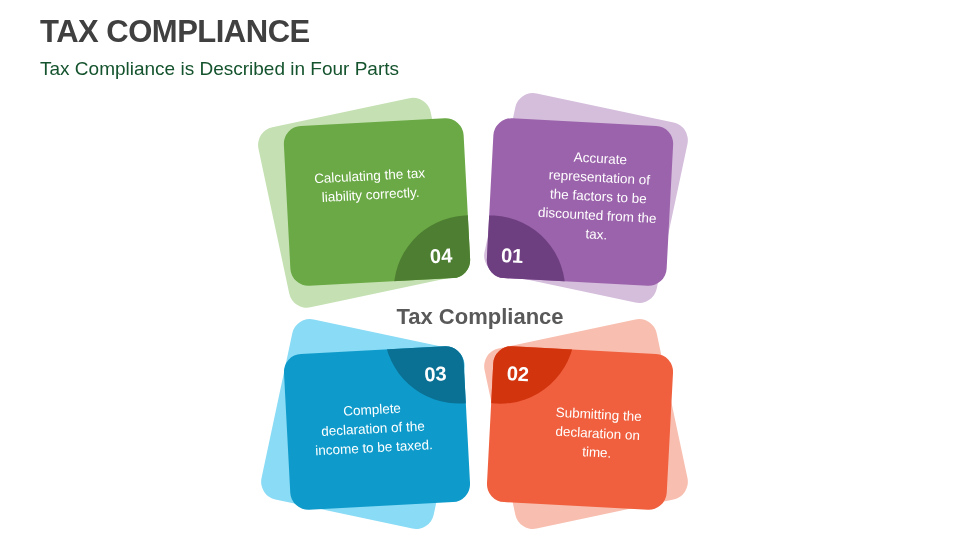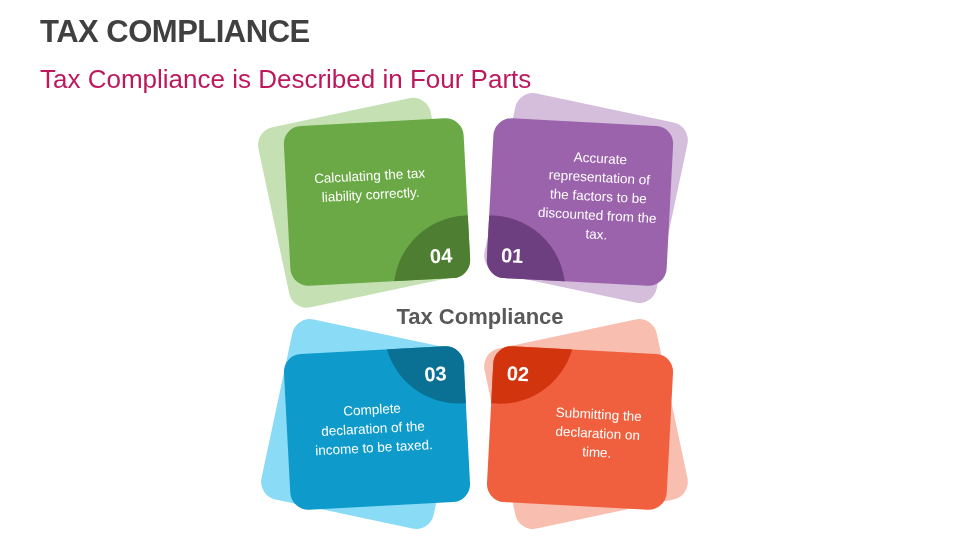--- a/index.html
+++ b/index.html
@@ -1,18 +1,18 @@
 <!DOCTYPE html>
 <html><head>
 <meta charset="utf-8">
 <style>
   html,body{margin:0;padding:0;}
   body{width:960px;height:540px;background:#ffffff;position:relative;overflow:hidden;font-family:"Liberation Sans",sans-serif;}
   .title{position:absolute;left:40px;top:14px;font-size:31px;font-weight:bold;color:#404040;letter-spacing:-0.5px;margin:0;}
-  .subtitle{position:absolute;left:40px;top:64px;font-size:26px;color:#be185d;margin:0;}
+  .subtitle{position:absolute;left:40px;top:58px;font-size:19px;color:#14532d;margin:0;}
   .quad{position:absolute;width:184px;height:160px;}
   .back{position:absolute;left:0;top:0;width:100%;height:100%;border-radius:18px;}
   .front{position:absolute;border-radius:18px;overflow:hidden;}
   .corner{position:absolute;width:150px;height:150px;border-radius:50%;}
   .num{position:absolute;color:#fff;font-weight:bold;font-size:20px;}
   .txt{position:absolute;color:#fff;font-size:13.5px;line-height:19px;text-align:center;}
   .center-title{position:absolute;left:360px;top:304px;width:240px;text-align:center;font-size:22px;font-weight:bold;color:#595959;}
 </style>
 </head>
 <body>

